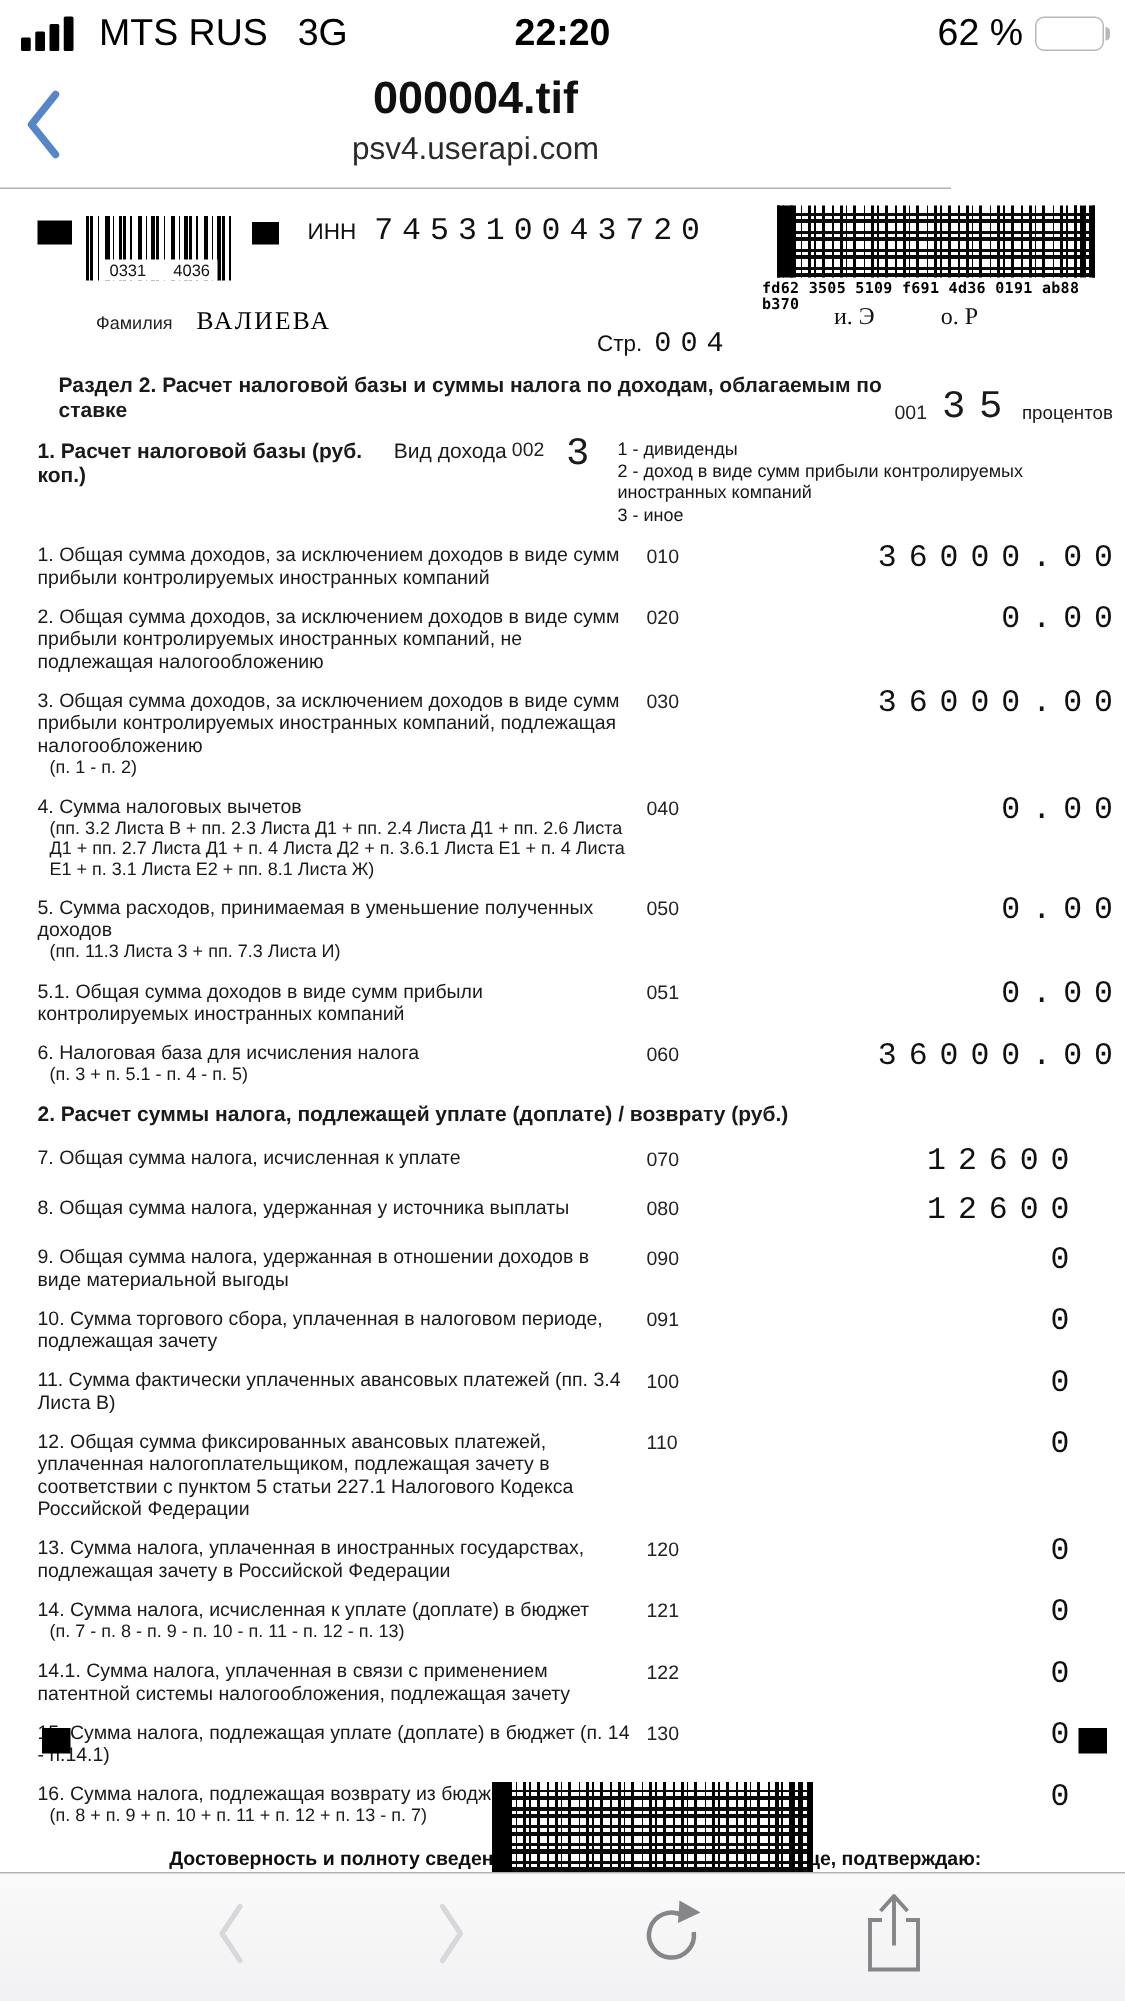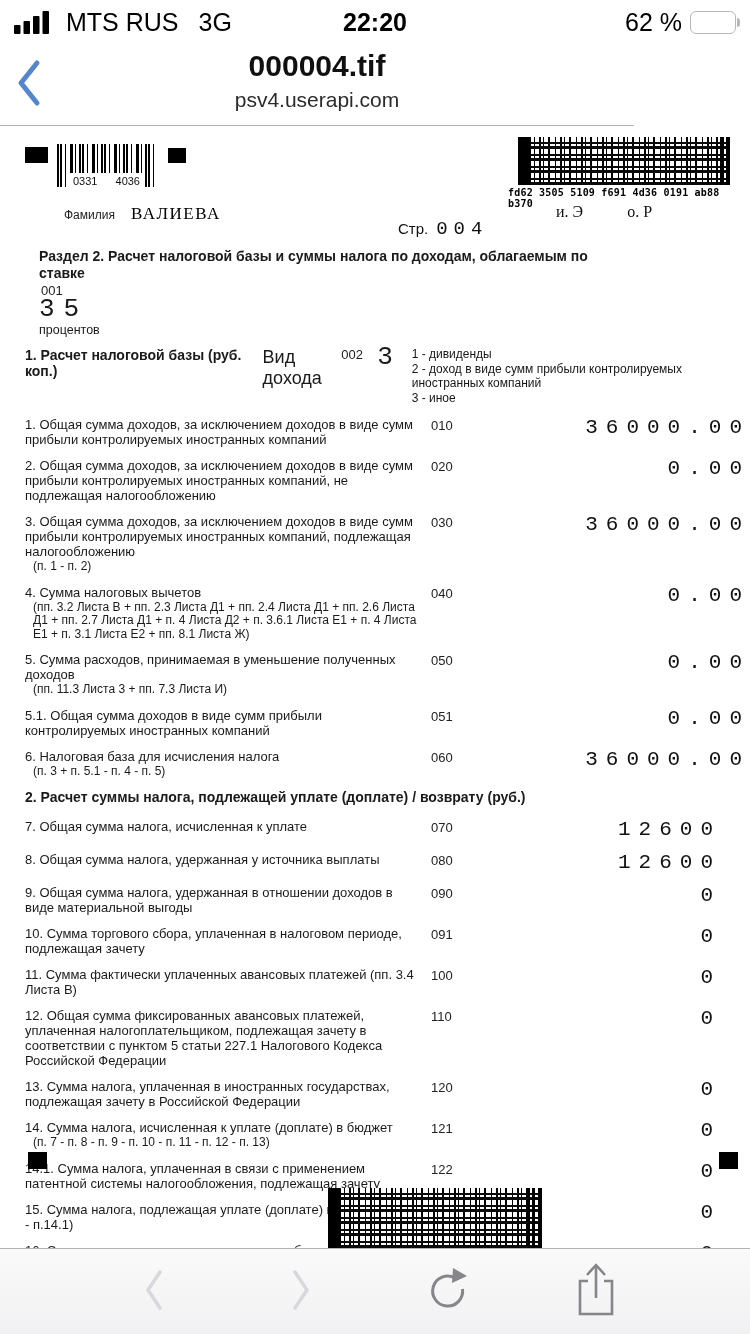--- a/index.html
+++ b/index.html
@@ -43,28 +43,28 @@
   .mono-spaced{font-family:"Liberation Mono",monospace;color:#111;}
   .inn-line .v{font-size:21px;letter-spacing:6px;}
   .page-line{position:absolute;left:398px;top:48px;display:flex;align-items:baseline;gap:8px;margin-top:44px;}
   .page-line .lbl{font-size:15px;color:#111;}
   .page-line .v{font-size:19px;letter-spacing:6px;}
   .surname-line{position:absolute;left:64px;top:78px;display:flex;align-items:baseline;gap:16px;}
   .surname-line .lbl{font-size:12px;color:#222;}
   .surname-line .v{font-family:"Liberation Serif",serif;font-size:17px;letter-spacing:1.5px;color:#000;}
   
   .form{position:relative;padding:122px 8px 0 25px;box-sizing:border-box;width:750px;}
-  .hdr1{display:flex;align-items:flex-start;margin:0 0 10px 14px;flex-direction:column;}
+  .hdr1{display:flex;align-items:flex-end;margin:0 0 10px 14px;}
   .hdr1 .t{font-size:14px;font-weight:700;width:578px;line-height:17px;}
   .hdr1 .c{font-size:13px;color:#222;margin:1px 10px 0 2px;}
   .hdr1 .bigv{font-family:"Liberation Mono",monospace;font-size:26px;letter-spacing:9px;line-height:22px;margin-right:4px;}
   .hdr1 .suf{font-size:12.5px;margin-top:3px;}
   .hdr2{display:flex;align-items:flex-start;margin-bottom:12px;}
   .hdr2 .t{font-size:14px;font-weight:700;width:290px;line-height:16px;}
-  .hdr2 .vd{font-size:18px;width:96px;}
+  .hdr2 .vd{font-size:14px;width:96px;}
   .hdr2 .c{font-size:13px;color:#222;width:44px;}
   .hdr2 .bigv{font-family:"Liberation Mono",monospace;font-size:26px;letter-spacing:0;line-height:20px;width:42px;}
   .hdr2 .legend{font-size:12px;line-height:14.5px;color:#161616;}
   .row{display:flex;align-items:flex-start;margin-bottom:11px;}
   .row .txt{width:398px;}
   .row .main{font-size:13px;line-height:15px;color:#1a1a1a;}
   .row .note{font-size:12px;line-height:13.5px;color:#1a1a1a;padding-left:8px;margin-top:1px;}
   .row .code{width:52px;font-size:13px;color:#222;padding:1px 0 0 8px;box-sizing:border-box;}
   .row .val{flex:1;text-align:right;font-family:"Liberation Mono",monospace;font-size:21px;line-height:22px;letter-spacing:8px;margin-right:-8px;color:#111;}
   .part2 .val{padding-right:29px;}
@@ -118,20 +118,24 @@
 <div class="doc">
 
   <div class="sq" style="left:25px;top:21px;width:23px;height:16px;"></div>
   <div class="ean">
     <div class="nums">
       <span>0331</span>
       <span>4036</span>
     </div>
   </div>
   <div class="sq" style="left:168px;top:22px;width:18px;height:15px;"></div>
+  <div class="inn-line">
+    <span class="lbl">ИНН</span>
+    <span class="v mono-spaced">745310043720</span>
+  </div>
   <div class="page-line">
     <span class="lbl">Стр.</span>
     <span class="v mono-spaced">004</span>
   </div>
   <div class="pdf417 top"></div>
   <div class="b2dcaption">fd62 3505 5109 f691 4d36 0191 ab88 b370</div>
   <div class="initials">
     <span>и. Э</span>
     <span>о. Р</span>
   </div>

